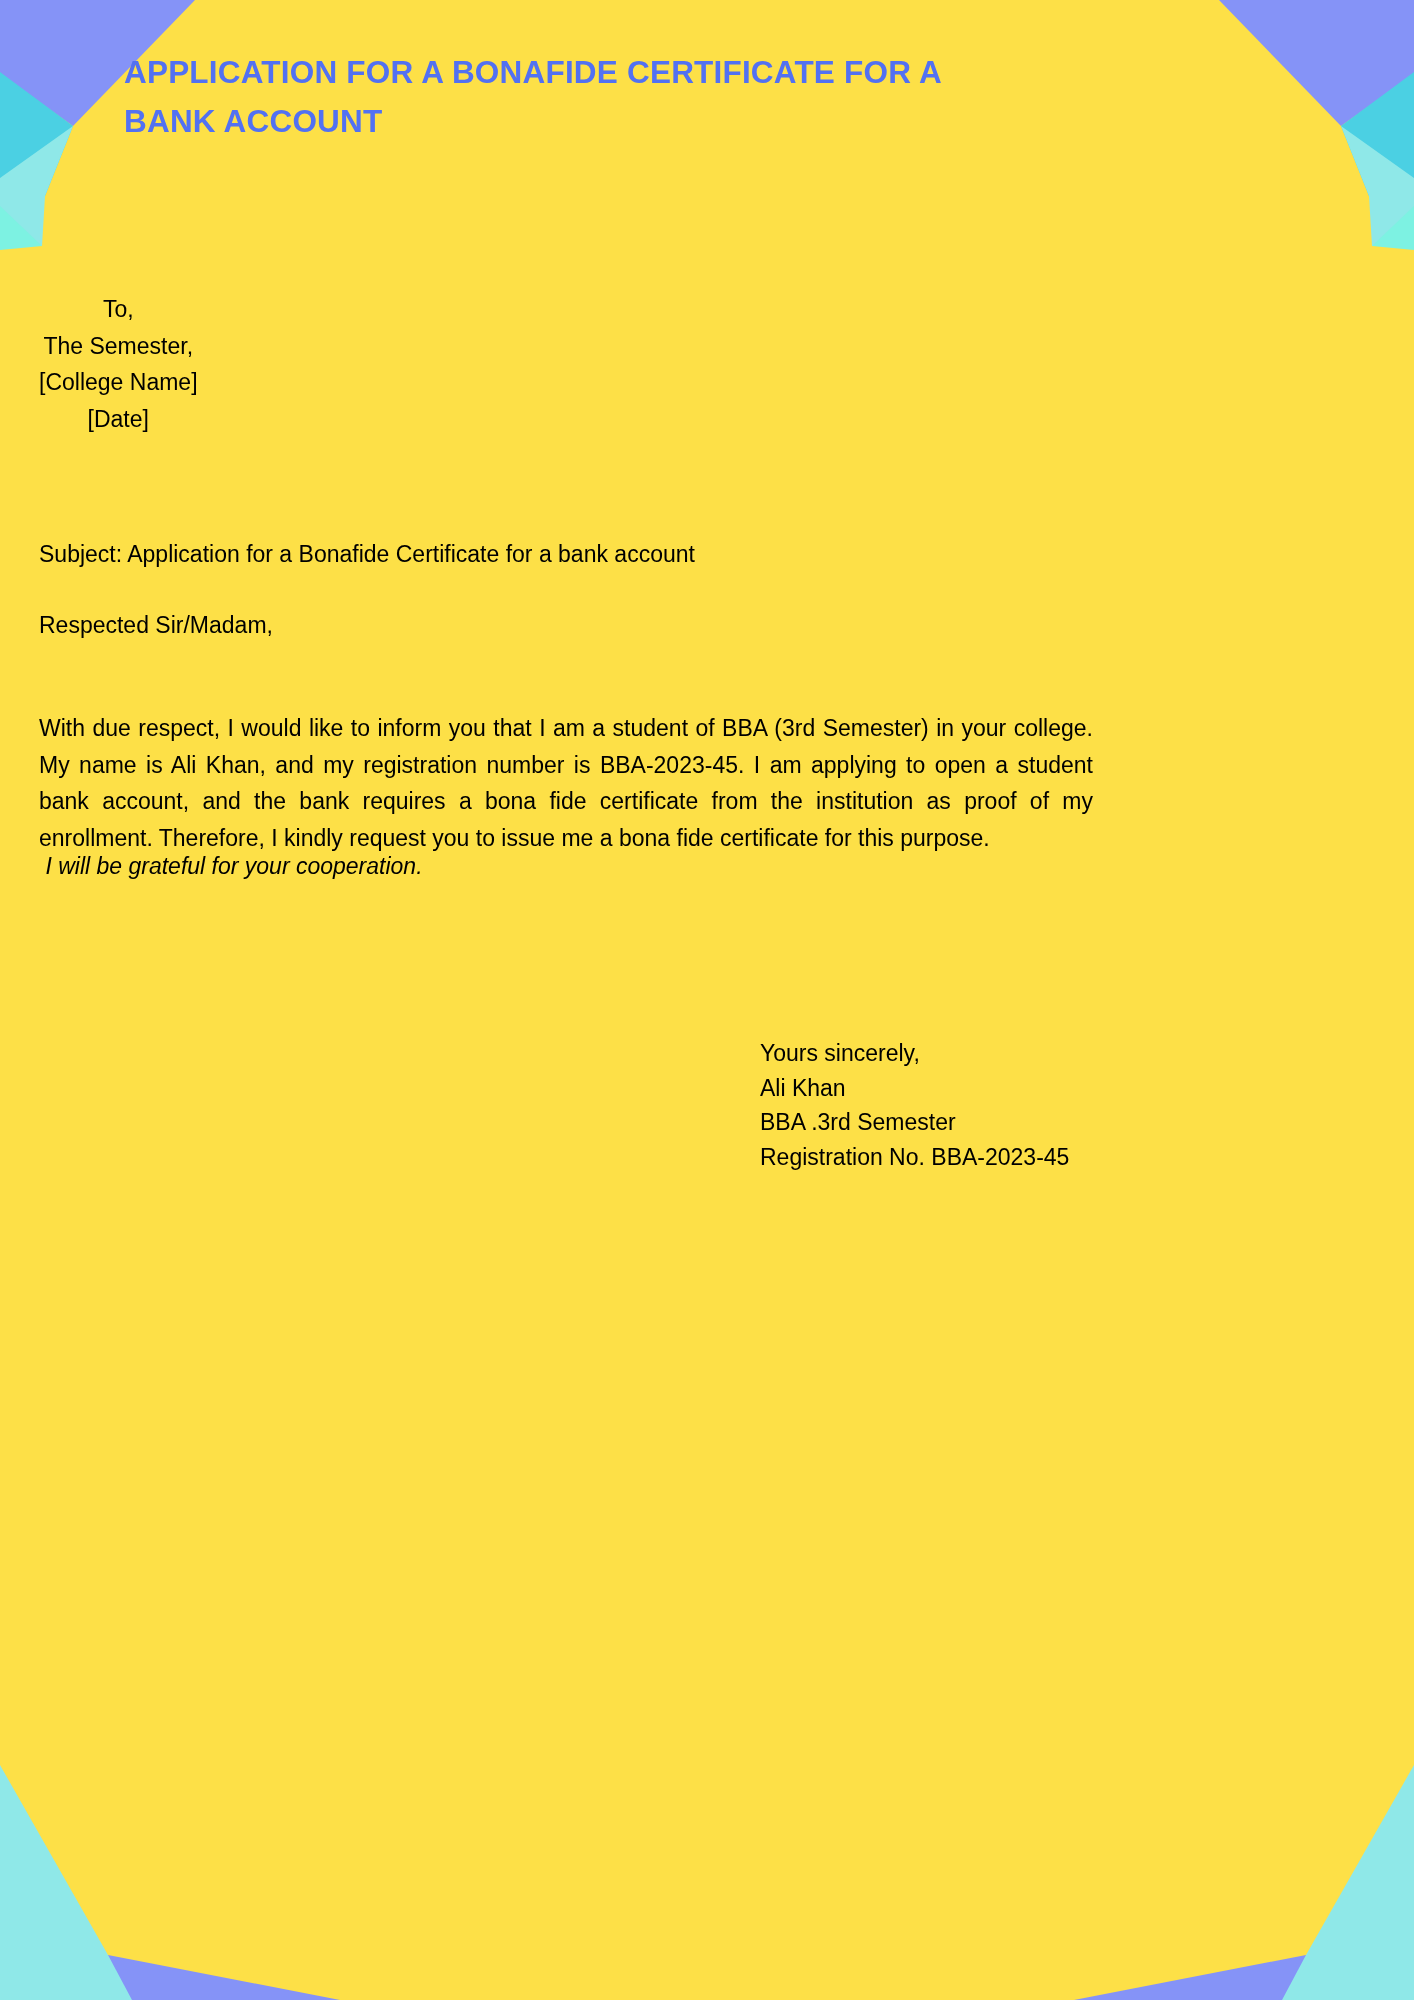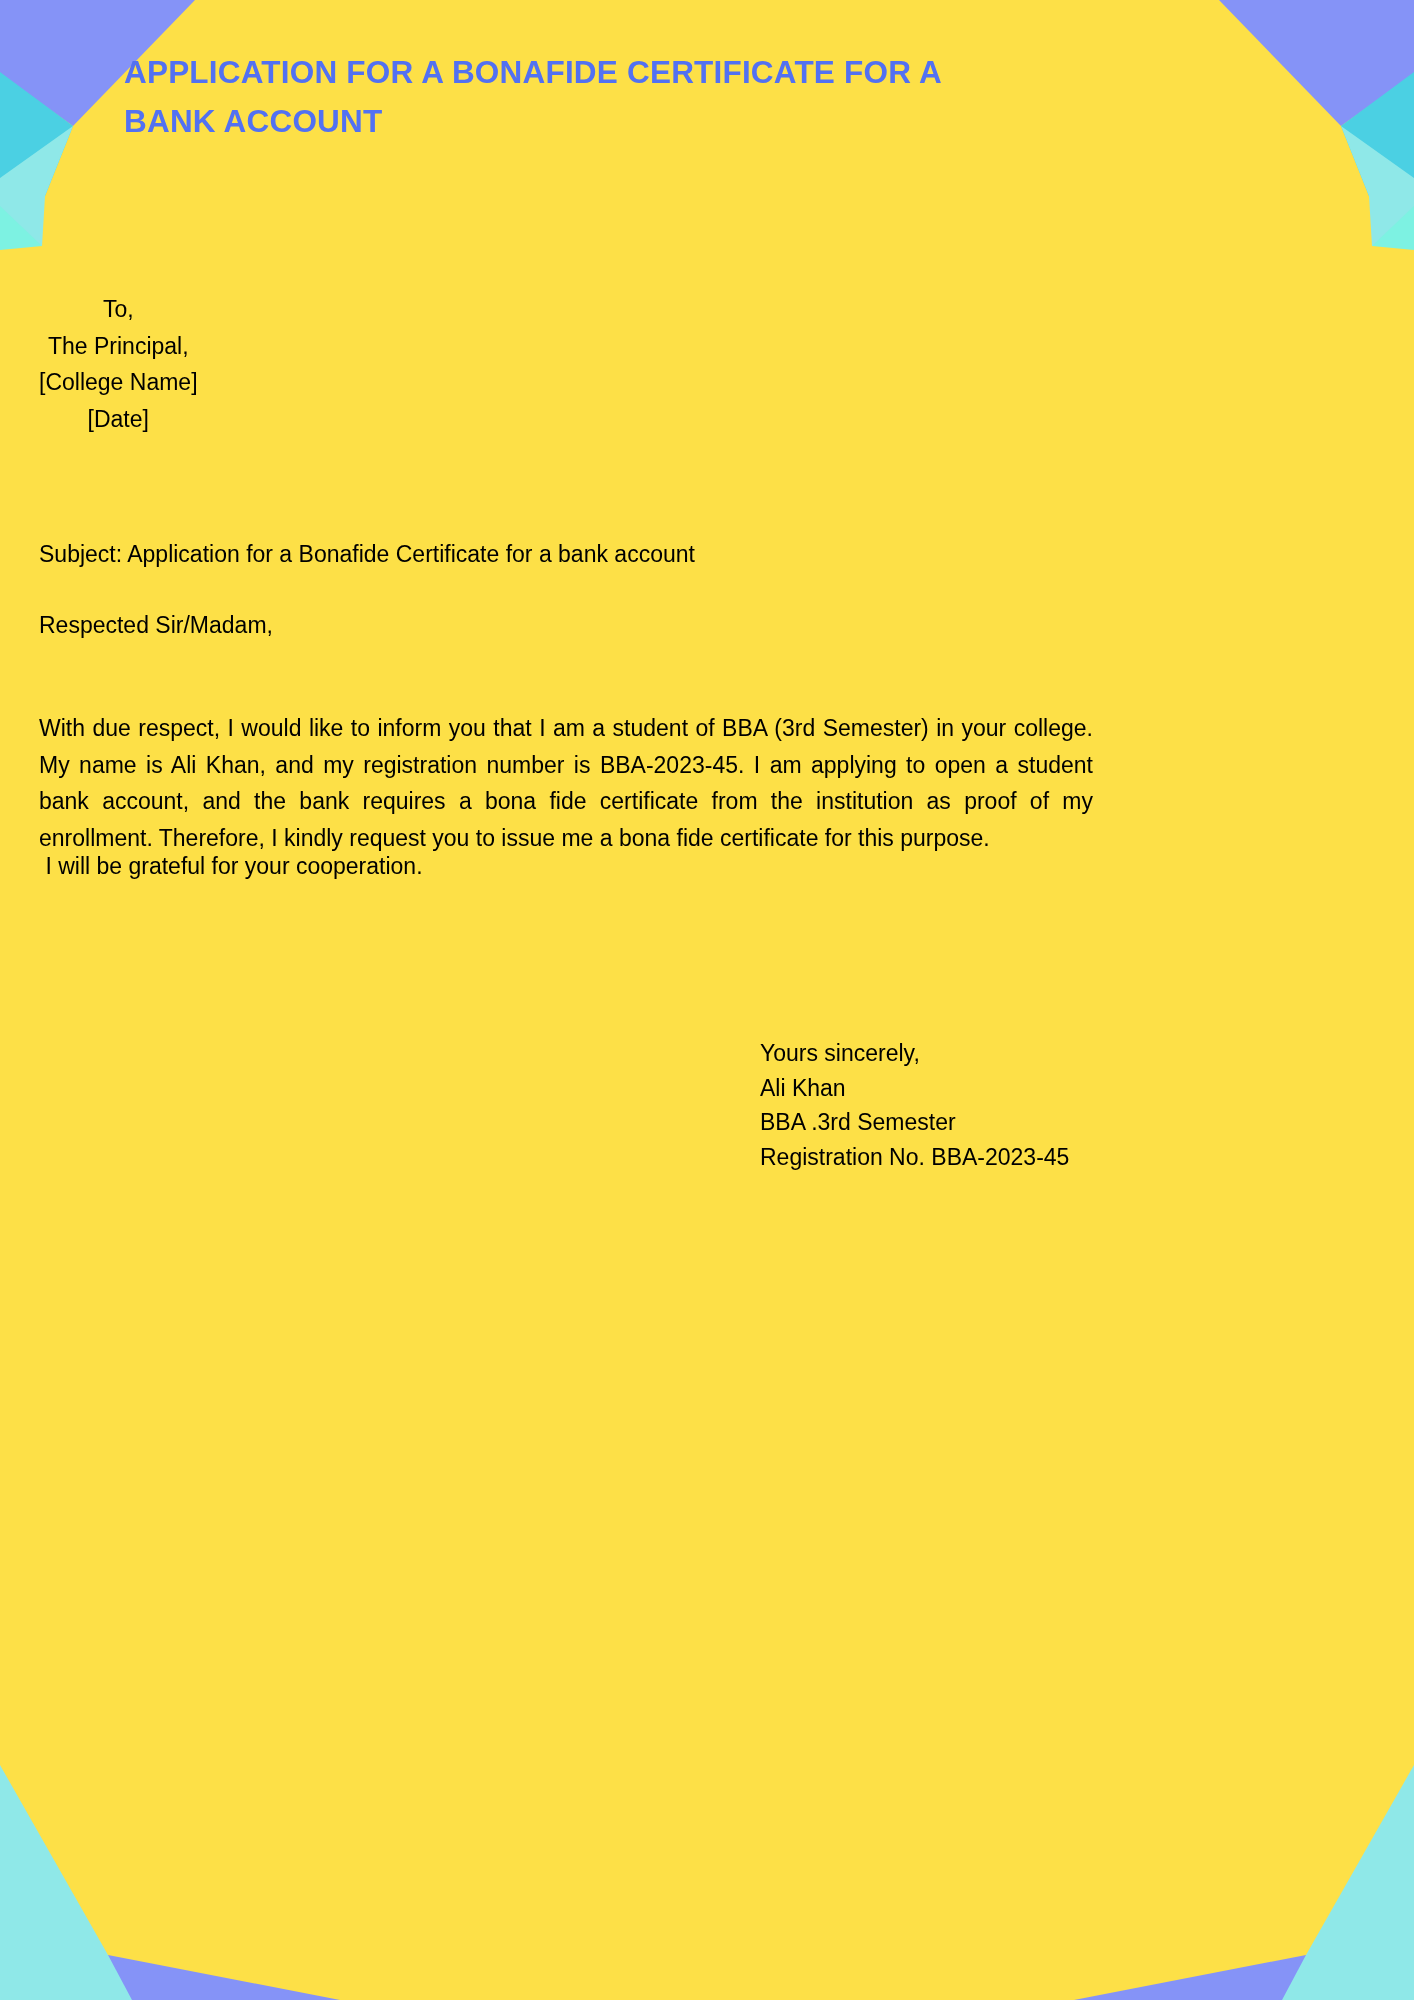--- a/index.html
+++ b/index.html
@@ -91,20 +91,21 @@
   }
 
   .closing-note {
     position: absolute;
     left: 39px;
     top: 851px;
     font-size: 23px;
     color: #000000;
     line-height: 30px;
     white-space: pre;
+    font-style: italic;
   }
 
   .signature-block {
     position: absolute;
     left: 760px;
     top: 1036px;
     font-size: 23px;
     color: #000000;
     line-height: 34.7px;
   }
@@ -144,21 +145,21 @@
       <polygon points="108,255 340,300 132,300" fill="#8593f7"></polygon>
     </g>
   </svg>
 
   <div class="content">
 
     <h1 class="doc-title">APPLICATION FOR A BONAFIDE CERTIFICATE FOR A BANK ACCOUNT</h1>
 
     <div class="address-block">
       <div>To,</div>
-      <div>The Principal,</div>
+      <div>The Semester,</div>
       <div>[College Name]</div>
       <div>[Date]</div>
     </div>
 
     <div class="subject-line">Subject: Application for a Bonafide Certificate for a bank account</div>
 
     <div class="salutation">Respected Sir/Madam,</div>
 
     <p class="body-paragraph">With due respect, I would like to inform you that I am a student of BBA (3rd Semester) in your college. My name is Ali Khan, and my registration number is BBA-2023-45. I am applying to open a student bank account, and the bank requires a bona fide certificate from the institution as proof of my enrollment. Therefore, I kindly request you to issue me a bona fide certificate for this purpose.</p>
 

